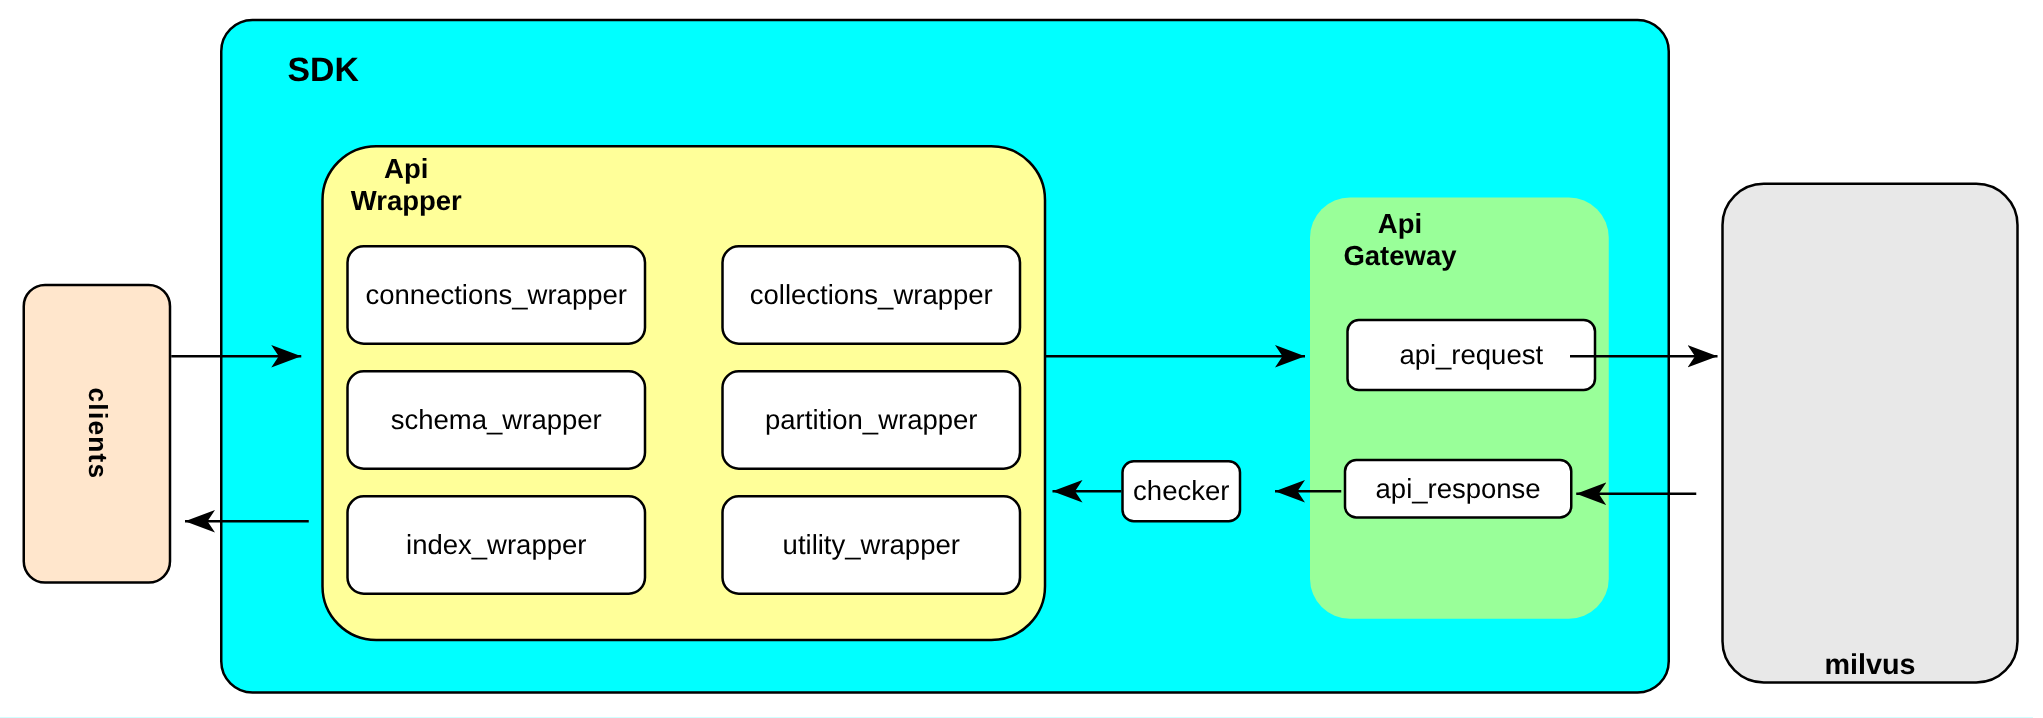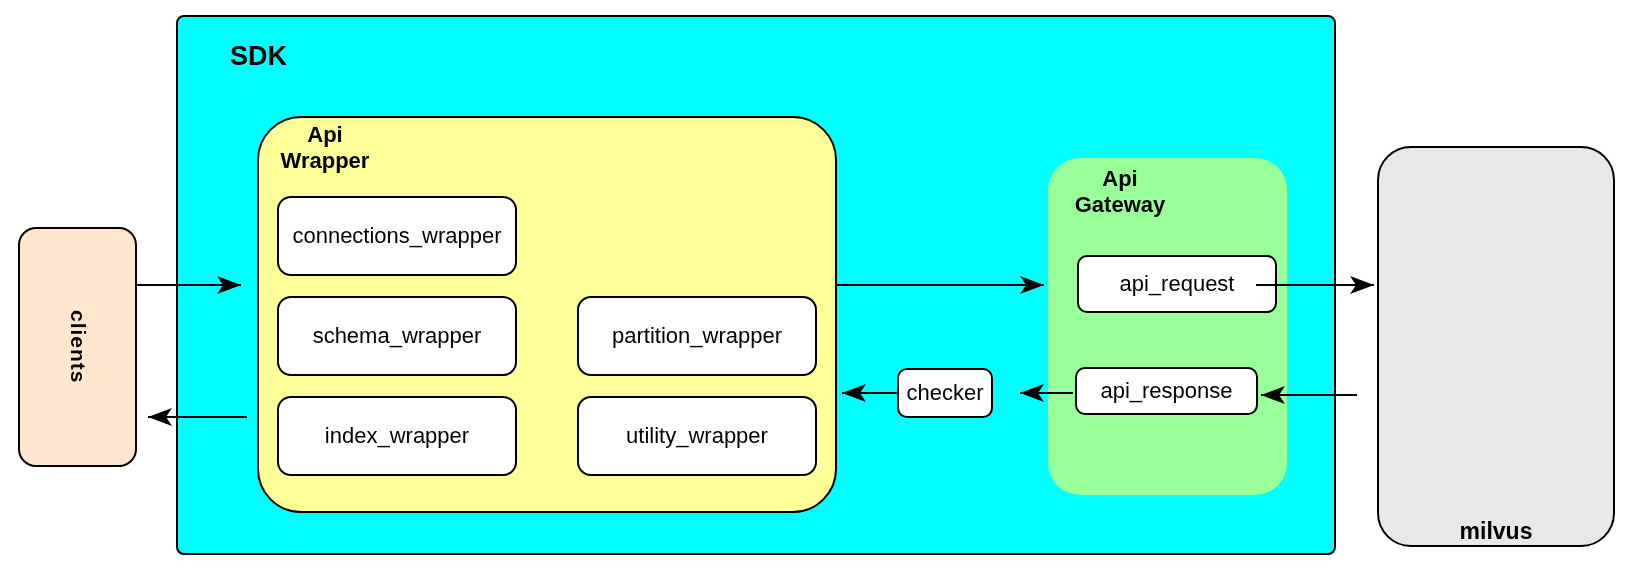--- a/index.html
+++ b/index.html
@@ -17,21 +17,21 @@
     left:18px; top:227px; width:119px; height:240px;
     background:var(--clients_fill); border:2px solid var(--border); border-radius:18px;
     display:flex; align-items:center; justify-content:center; z-index:2;
   }
   .clients .vtext {
     writing-mode:vertical-rl; font-weight:bold; font-size:21px; letter-spacing:1px;
   }
   
   .sdk {
     left:176px; top:15px; width:1160px; height:540px;
-    background:var(--sdk_fill); border:2px solid var(--border); border-radius:8px; z-index:1;
+    background:var(--sdk_fill); border:2px solid var(--border); border-radius:26px; z-index:1;
   }
   .sdk-label { left:52px; top:24px; font-size:27px; }
   
   .api-wrapper {
     left:79px; top:99px; width:580px; height:397px;
     background:var(--api_wrapper_fill); border:2px solid var(--border); border-radius:44px;
   }
   .api-wrapper-label { left:8px; top:4px; width:116px; font-size:22px; }
   .wbox {
     background:var(--node_fill); border:2px solid var(--border); border-radius:14px;
@@ -72,20 +72,23 @@
 
   <div class="abs sdk">
     <span class="container-label sdk-label">SDK</span>
 
     <div class="abs api-wrapper">
       <span class="container-label api-wrapper-label">Api
 Wrapper</span>
       <div class="abs wbox wrap-box col1 row1">
         <span>connections_wrapper</span>
       </div>
+      <div class="abs wbox wrap-box col2 row1">
+        <span>collections_wrapper</span>
+      </div>
       <div class="abs wbox wrap-box col1 row2">
         <span>schema_wrapper</span>
       </div>
       <div class="abs wbox wrap-box col2 row2">
         <span>partition_wrapper</span>
       </div>
       <div class="abs wbox wrap-box col1 row3">
         <span>index_wrapper</span>
       </div>
       <div class="abs wbox wrap-box col2 row3">

